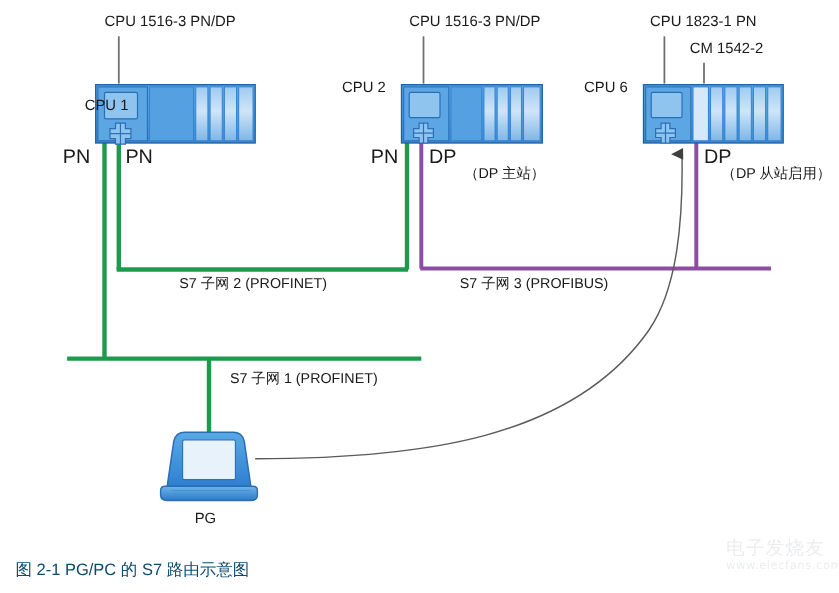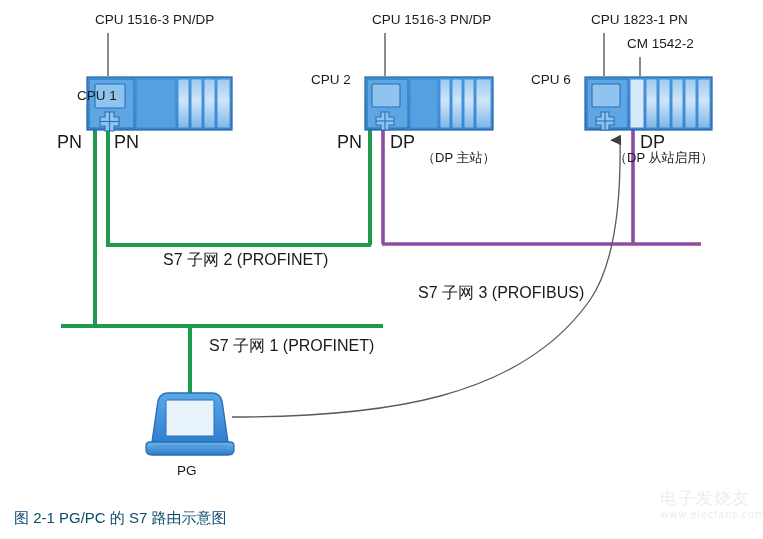--- a/index.html
+++ b/index.html
@@ -9,21 +9,21 @@
     font-family:"Liberation Sans","DejaVu Sans",sans-serif;
     color:#231f20;
   }
   #stage{position:absolute;left:0;top:0;width:763px;height:539px;}
   svg.layer{position:absolute;left:0;top:0;width:763px;height:539px;pointer-events:none;}
   .lbl{position:absolute;white-space:nowrap;font-size:13.5px;line-height:1.15;color:#1a1a1a;}
   .lbl.small{font-size:13px;}
   .caption{position:absolute;font-size:15px;color:#0c4a6e;white-space:nowrap;}
   .cpu-title{font-size:13.5px;}
   .port{font-size:18px;}
-  .subnet{font-size:16px;}
+  .subnet{font-size:13px;}
   .wm{
     position:absolute;opacity:.20;color:#9aa3ad;
     font-size:17px;letter-spacing:1px;white-space:nowrap;
     font-family:"DejaVu Sans",sans-serif;
   }
   .wm .url{font-size:10.5px;letter-spacing:.5px;display:block;margin-top:-2px;}
 </style>
 </head>
 <body>
 
@@ -153,24 +153,24 @@
   <div class="lbl" style="left:531px; top:72px;">CPU 6</div>
 
   <div class="lbl port" style="left:57px;  top:132px;">PN</div>
   <div class="lbl port" style="left:114px; top:132px;">PN</div>
 
   <div class="lbl port" style="left:337px; top:132px;">PN</div>
   <div class="lbl port" style="left:390px; top:132px;">DP</div>
   <div class="lbl small" style="left:386px; top:151px;margin-left:36px;">（DP 主站）</div>
 
   <div class="lbl port" style="left:640px; top:132px;">DP</div>
-  <div class="lbl small" style="left:614px; top:151px;">（DP 从站启用）</div>
+  <div class="lbl small" style="left:656px; top:151px;">（DP 从站启用）</div>
 
   <div class="lbl subnet" style="left:163px; top:251px;">S7 子网 2 (PROFINET)</div>
-  <div class="lbl subnet" style="left:418px; top:251px;margin-top:33px;">S7 子网 3 (PROFIBUS)</div>
+  <div class="lbl subnet" style="left:418px; top:251px;">S7 子网 3 (PROFIBUS)</div>
   <div class="lbl subnet" style="left:170px; top:337px;margin-left:39px;">S7 子网 1 (PROFINET)</div>
 
   <div class="lbl" style="left:177px; top:463px;">PG</div>
 
   <div class="caption" style="left:14px; top:509px;">图 2-1 PG/PC 的 S7 路由示意图</div>
 
   <div class="wm" style="left:660px; top:487px;">
     <span>电子发烧友</span>
     <span class="url">www.elecfans.com</span>
   </div>

